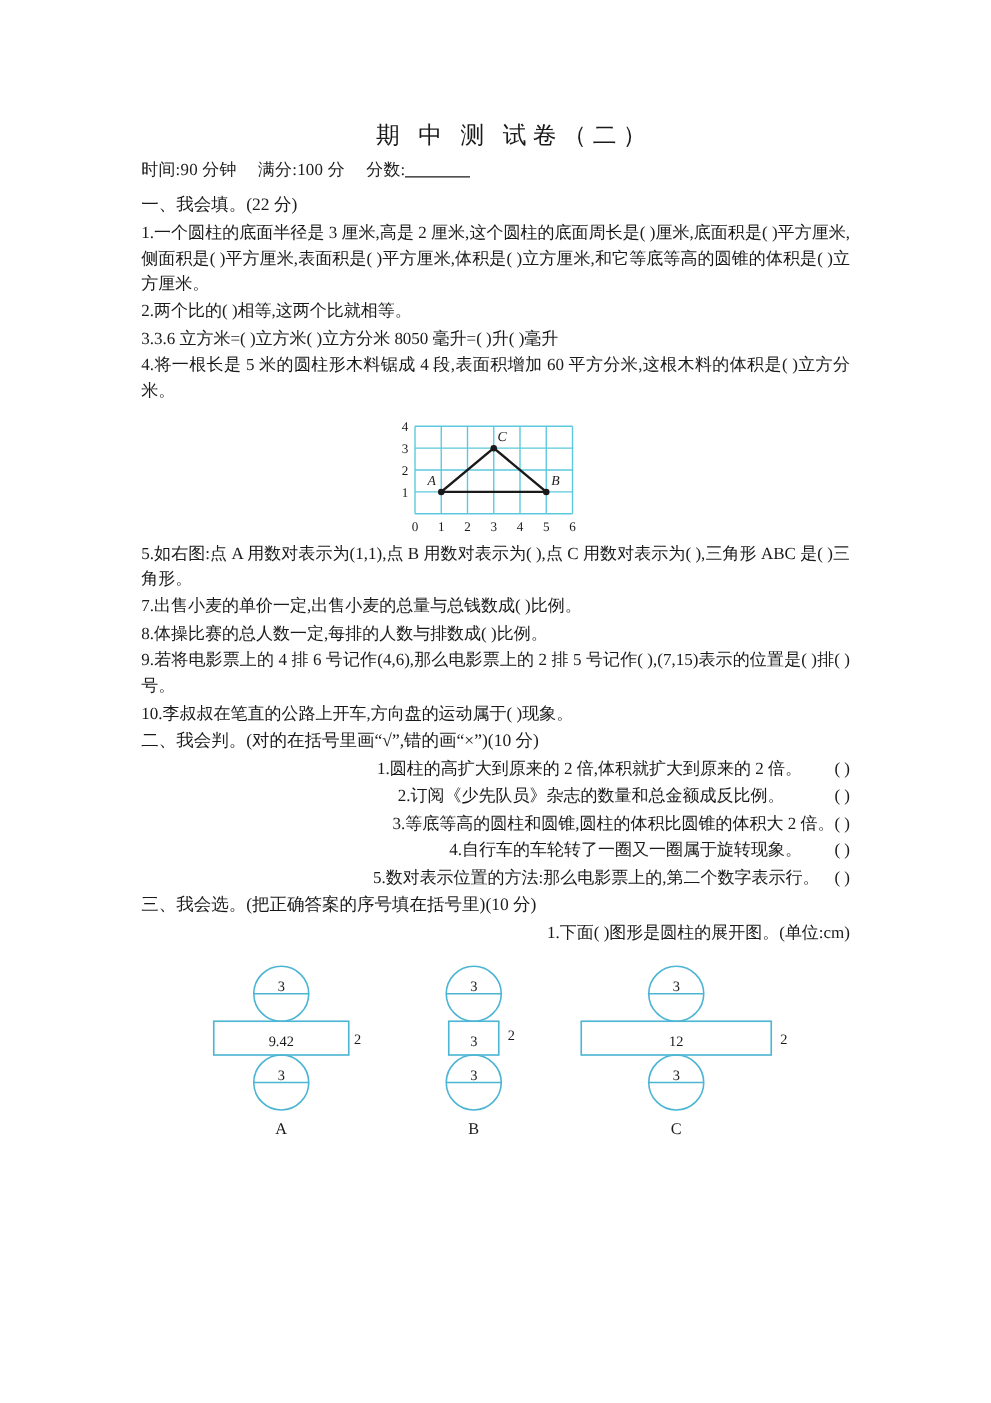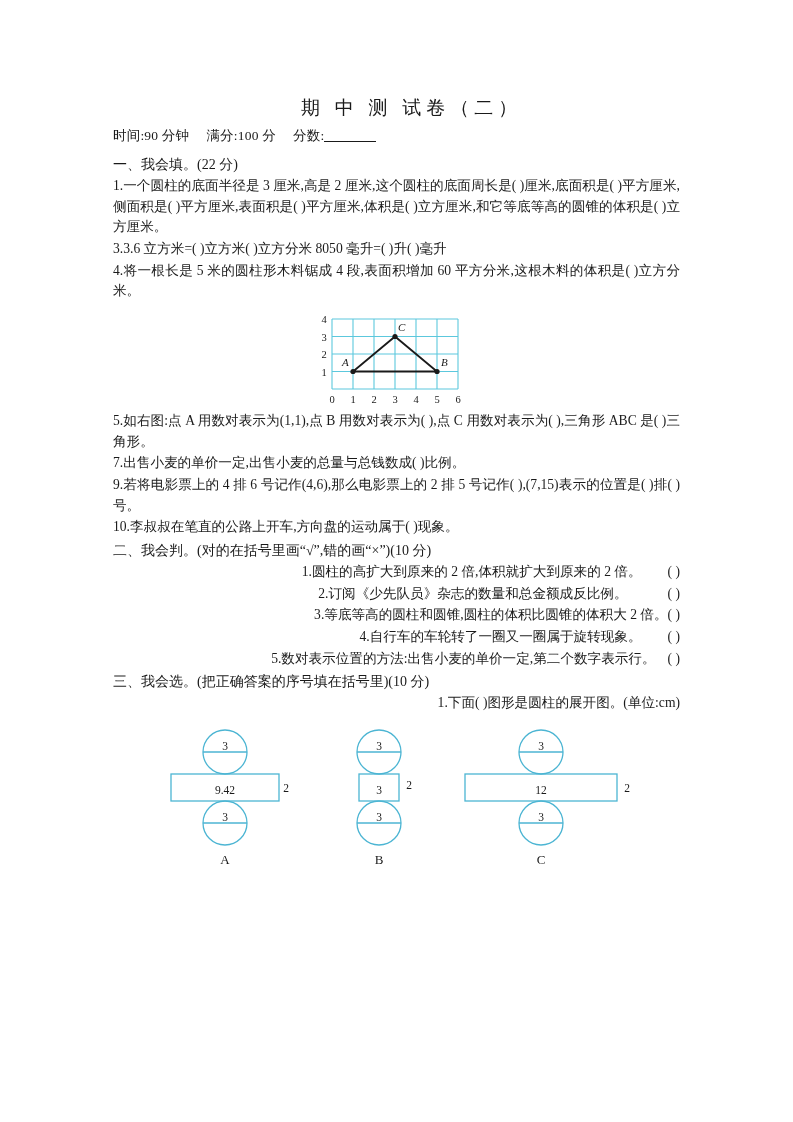--- a/index.html
+++ b/index.html
@@ -101,20 +101,21 @@
       <span>时间:90 分钟</span>
       <span class="meta-gap"></span>
       <span>满分:100 分</span>
       <span class="meta-gap"></span>
       <span>分数:</span><span class="score-blank"></span>
     </div>
 
     <div class="sec-head">一、我会填。(22 分)</div>
 
     <div class="item"><span>1.</span><span>一个圆柱的底面半径是 3 厘米,高是 2 厘米,这个圆柱的底面周长是(    )厘米,底面积是(    )平方厘米,侧面积是(    )平方厘米,表面积是(    )平方厘米,体积是(    )立方厘米,和它等底等高的圆锥的体积是(    )立方厘米。</span></div>
+    <div class="item"><span>2.</span><span>两个比的(            )相等,这两个比就相等。</span></div>
     <div class="item"><span>3.</span><span>3.6 立方米=(    )立方米(    )立方分米        8050 毫升=(    )升(    )毫升</span></div>
     <div class="item"><span>4.</span><span>将一根长是 5 米的圆柱形木料锯成 4 段,表面积增加 60 平方分米,这根木料的体积是(    )立方分米。</span></div>
 
     <div class="grid-fig">
       <svg width="185" height="100" viewBox="0 0 185 100">
 
         <g stroke="#5cc8dd" stroke-width="1.1" fill="none">
 
           <line x1="28" y1="12" x2="28" y2="82"></line>
           <line x1="49" y1="12" x2="49" y2="82"></line>
@@ -150,30 +151,31 @@
         <text x="70" y="96" text-anchor="middle" font-family="Liberation Serif, serif" font-size="10.5" fill="#1a1a1a">2</text>
         <text x="91" y="96" text-anchor="middle" font-family="Liberation Serif, serif" font-size="10.5" fill="#1a1a1a">3</text>
         <text x="112" y="96" text-anchor="middle" font-family="Liberation Serif, serif" font-size="10.5" fill="#1a1a1a">4</text>
         <text x="133" y="96" text-anchor="middle" font-family="Liberation Serif, serif" font-size="10.5" fill="#1a1a1a">5</text>
         <text x="154" y="96" text-anchor="middle" font-family="Liberation Serif, serif" font-size="10.5" fill="#1a1a1a">6</text>
       </svg>
     </div>
 
     <div class="item"><span>5.</span><span>如右图:点 A 用数对表示为(1,1),点 B 用数对表示为(        ),点 C 用数对表示为(        ),三角形 ABC 是(    )三角形。</span></div>
     <div class="item"><span>7.</span><span>出售小麦的单价一定,出售小麦的总量与总钱数成(    )比例。</span></div>
+    <div class="item"><span>8.</span><span>体操比赛的总人数一定,每排的人数与排数成(    )比例。</span></div>
     <div class="item"><span>9.</span><span>若将电影票上的 4 排 6 号记作(4,6),那么电影票上的 2 排 5 号记作(            ),(7,15)表示的位置是(    )排(    )号。</span></div>
     <div class="item"><span>10.</span><span>李叔叔在笔直的公路上开车,方向盘的运动属于(    )现象。</span></div>
 
     <div class="sec-head">二、我会判。(对的在括号里画“√”,错的画“×”)(10 分)</div>
 
     <div class="item tf"><span>1.</span><span>圆柱的高扩大到原来的 2 倍,体积就扩大到原来的 2 倍。</span><span class="gap-m"></span><span>(      )</span></div>
     <div class="item tf"><span>2.</span><span>订阅《少先队员》杂志的数量和总金额成反比例。</span><span class="gap-l"></span><span>(      )</span></div>
     <div class="item tf"><span>3.</span><span>等底等高的圆柱和圆锥,圆柱的体积比圆锥的体积大 2 倍。</span><span>(      )</span></div>
     <div class="item tf"><span>4.</span><span>自行车的车轮转了一圈又一圈属于旋转现象。</span><span class="gap-m"></span><span>(      )</span></div>
-    <div class="item tf"><span>5.</span><span>数对表示位置的方法:出售小麦的单价一定,第二个数字表示行。</span><span class="gap-s"></span><span>(      )</span></div>
+    <div class="item tf"><span>5.</span><span>数对表示位置的方法:那么电影票上的,第二个数字表示行。</span><span class="gap-s"></span><span>(      )</span></div>
 
     <div class="sec-head">三、我会选。(把正确答案的序号填在括号里)(10 分)</div>
     <div class="item tf"><span>1.</span><span>下面(      )图形是圆柱的展开图。(单位:cm)</span></div>
 
     <div class="nets-fig">
       <svg width="480" height="148" viewBox="0 0 480 148">
         <g stroke="#4cb5d3" stroke-width="1.3" fill="none">
 
           <g>
             <circle cx="68" cy="30" r="22"></circle>

